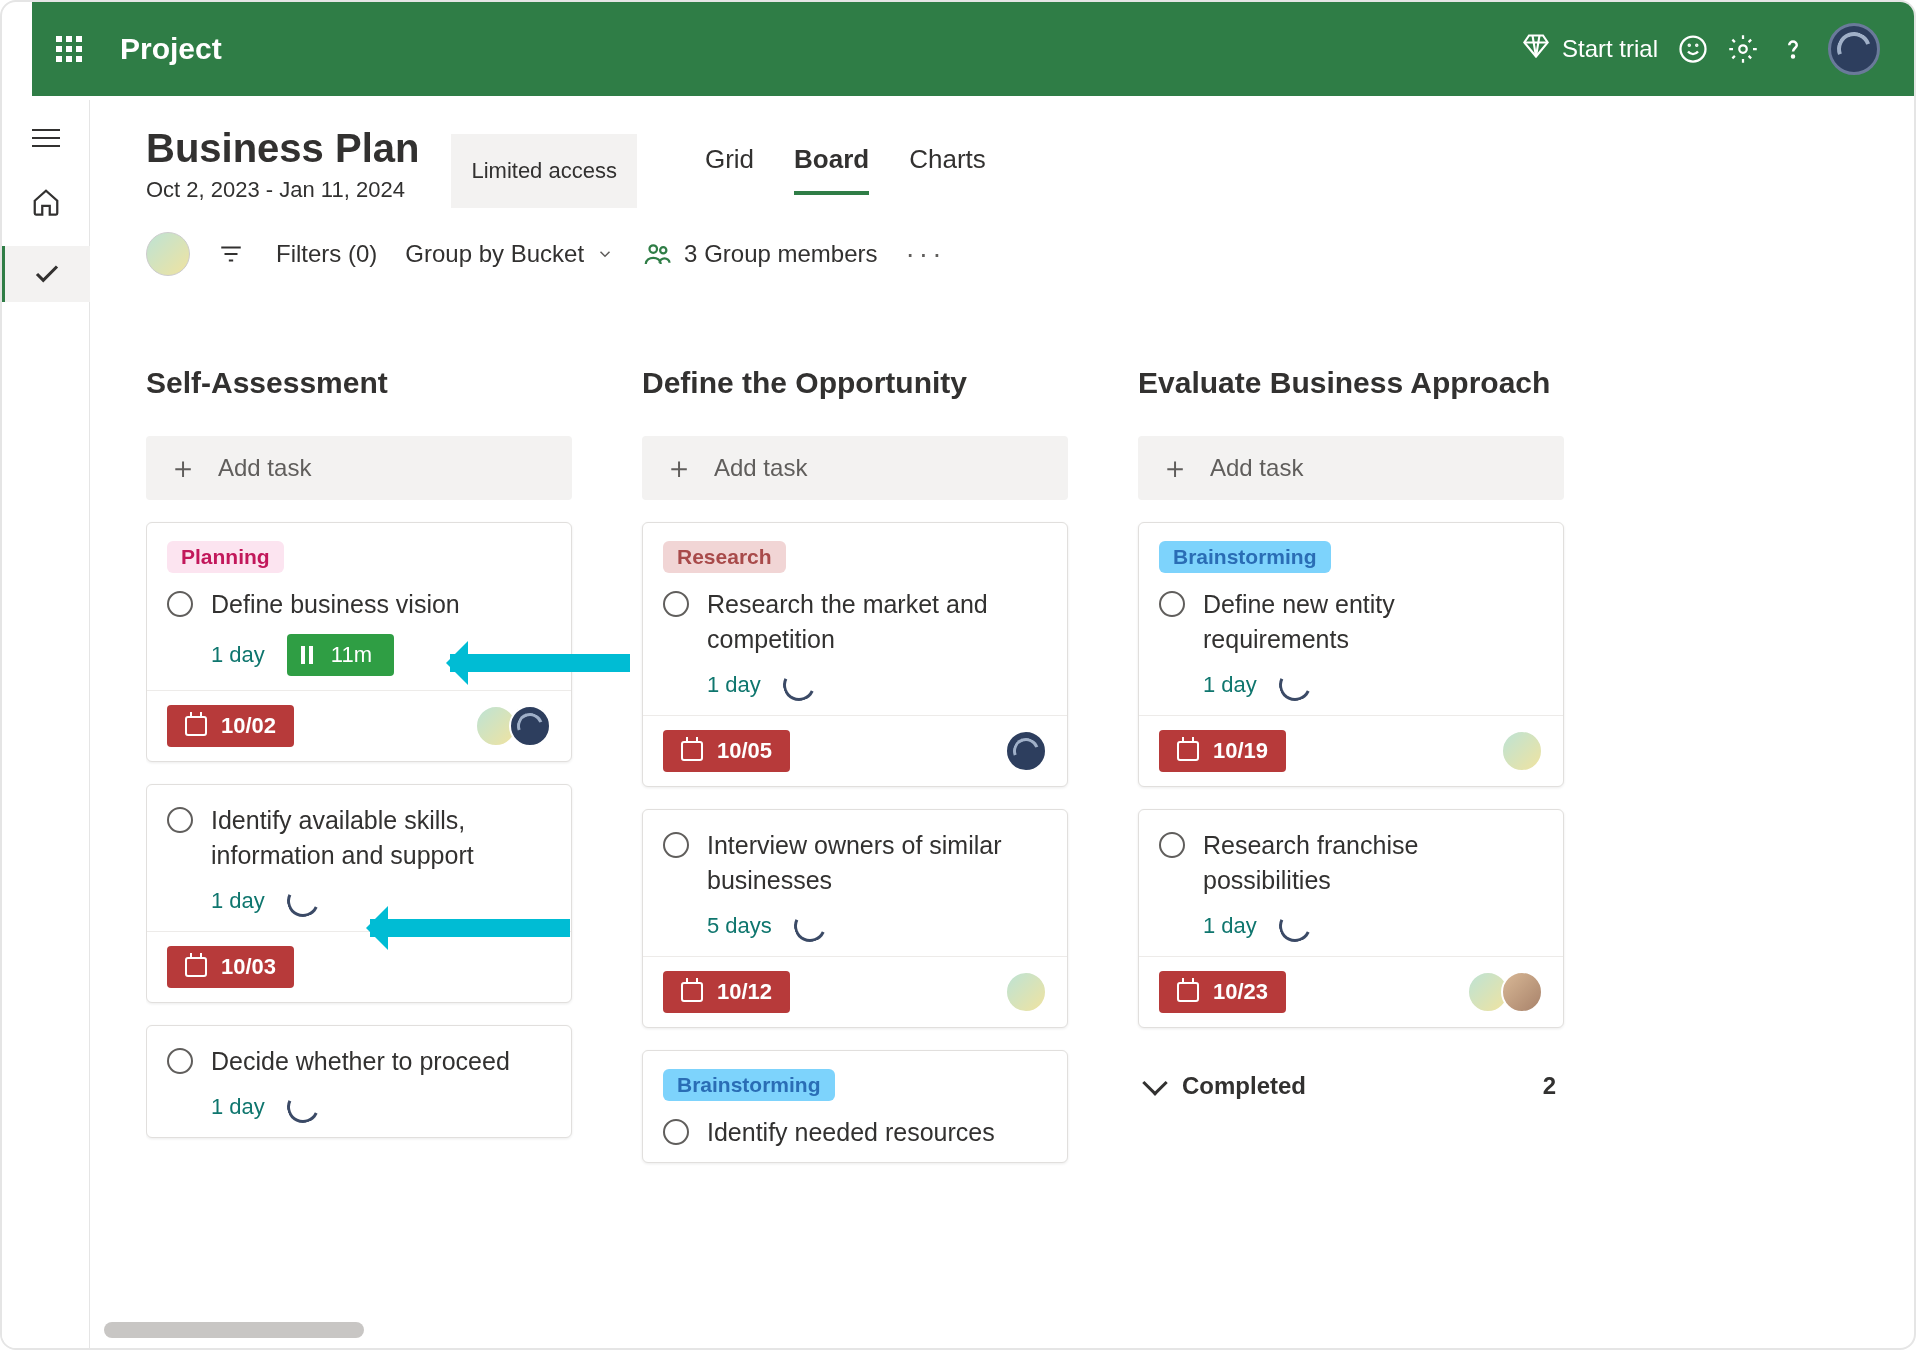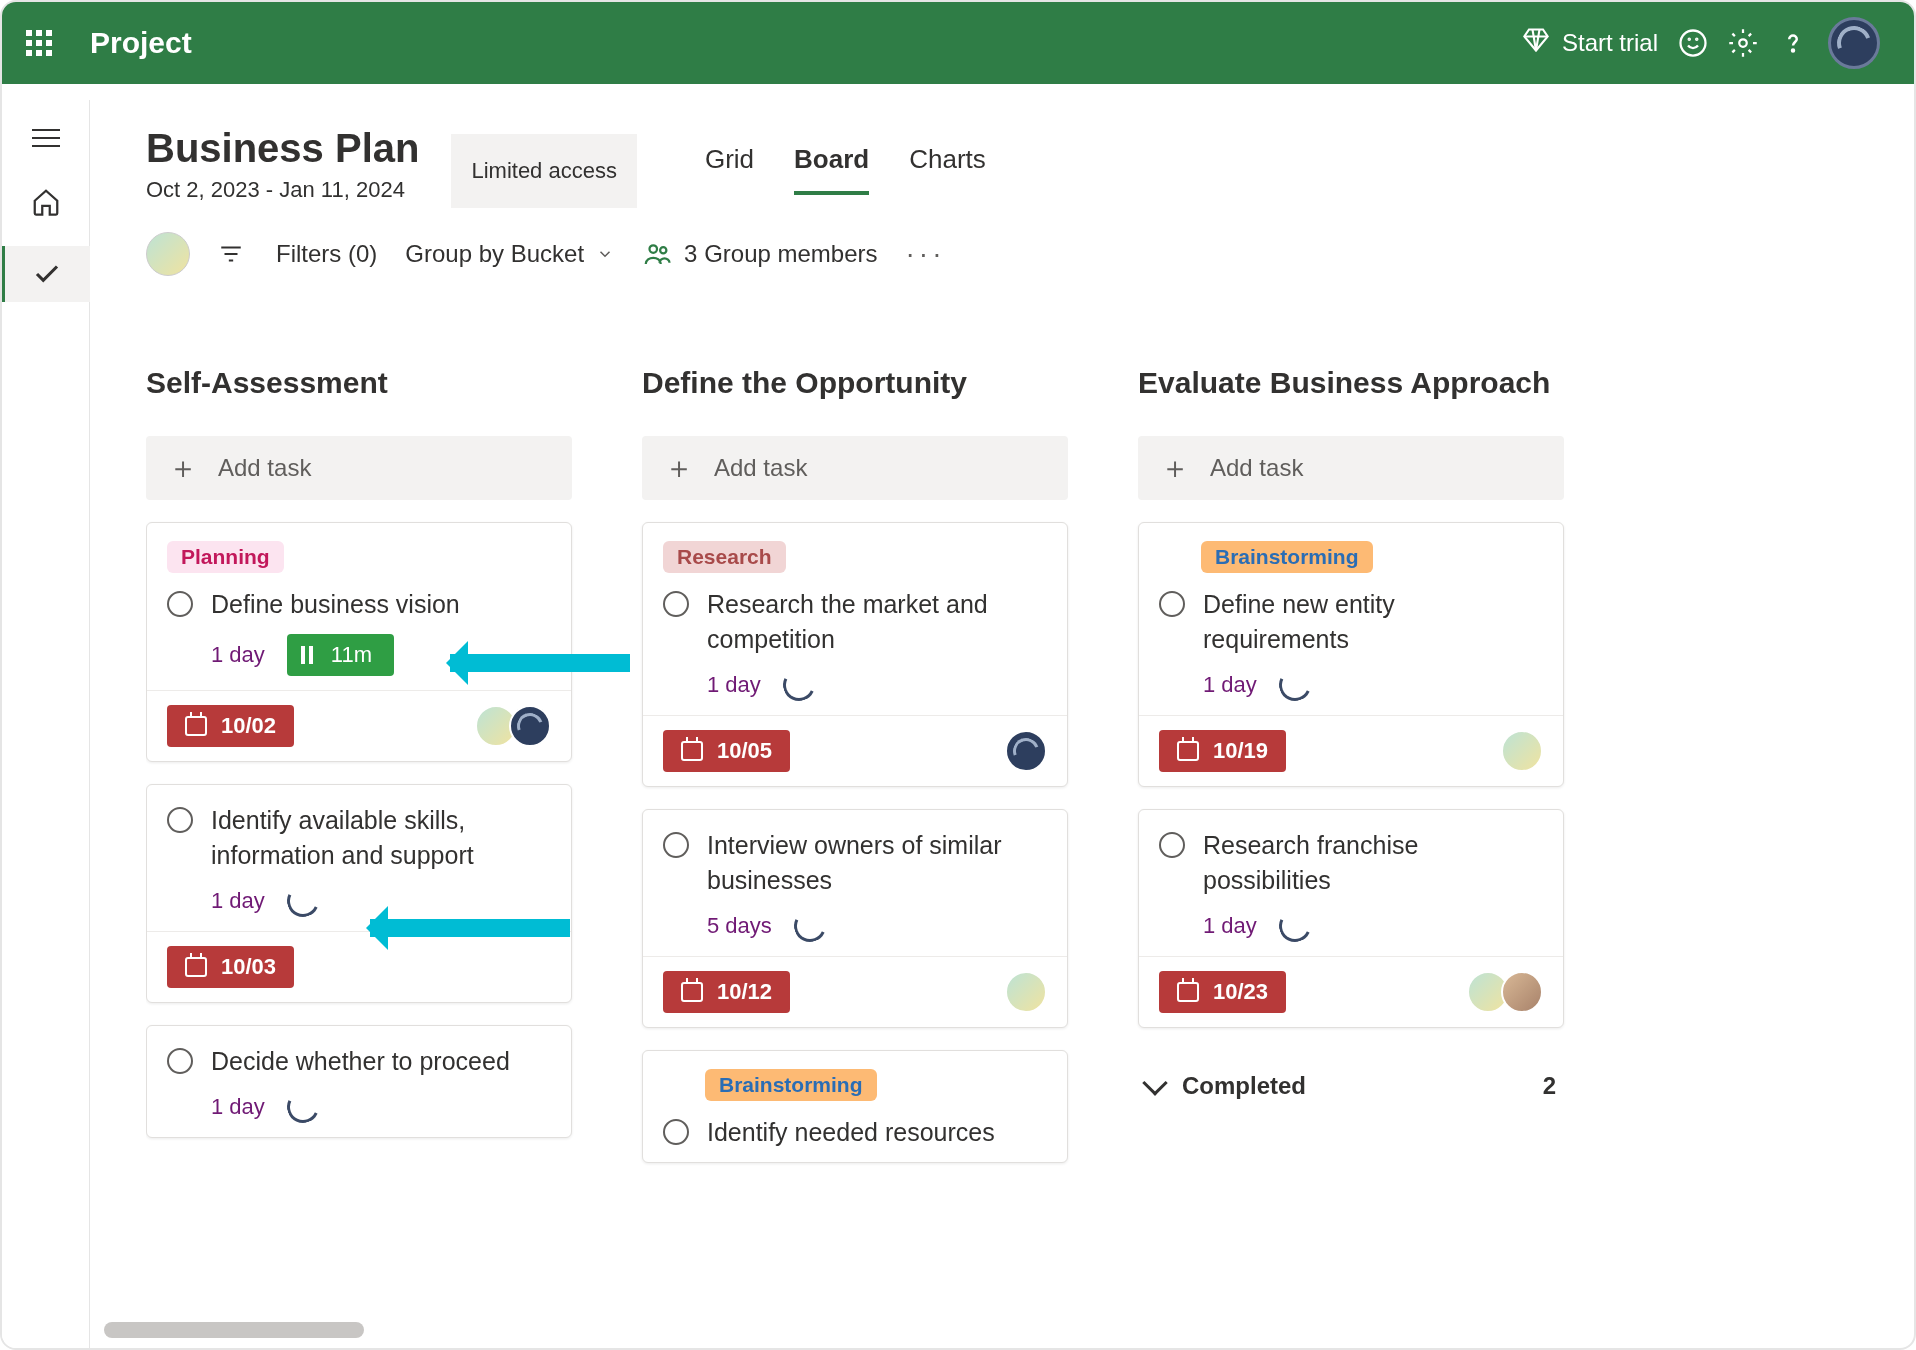--- a/index.html
+++ b/index.html
@@ -1,19 +1,19 @@
 <!DOCTYPE html>
 <html><head>
 <meta charset="utf-8">
 <style>
   * { box-sizing: border-box; margin: 0; padding: 0; font-family: "Segoe UI", -apple-system, BlinkMacSystemFont, sans-serif; }
   body { background: #fff; width: 1916px; height: 1350px; overflow: hidden; position: relative; border-radius: 16px; border: 2px solid #e5e5e5; }
 
   
-  .top-header { background: #2f7d46; height: 82px; display: flex; align-items: center; padding: 0 24px; color: #fff; }
+  .top-header { background: #2f7d46; height: 94px; display: flex; align-items: center; padding: 0 24px; color: #fff; margin-left: 30px; }
   .waffle { display: grid; grid-template-columns: repeat(3, 6px); grid-template-rows: repeat(3, 6px); gap: 4px; margin-right: 38px; }
   .waffle span { background: #fff; width: 6px; height: 6px; }
   .app-title { font-size: 30px; font-weight: 600; flex: 1; }
   .header-right { display: flex; align-items: center; gap: 20px; margin-right: 10px; }
   .start-trial { display: flex; align-items: center; gap: 12px; font-size: 24px; }
   .header-icon { width: 30px; height: 30px; display: flex; align-items: center; justify-content: center; }
   .avatar-header { width: 52px; height: 52px; border-radius: 50%; background: #2d3e5e; border: 3px solid #6a7a9a; position: relative; }
   .avatar-header::after { content: ""; position: absolute; inset: 6px; border: 4px solid #a0b0c8; border-right-color: transparent; border-bottom-color: transparent; border-radius: 50%; transform: rotate(25deg); }
 
   
@@ -47,26 +47,26 @@
   .column { width: 426px; flex-shrink: 0; }
   .column-title { font-size: 30px; font-weight: 600; color: #323130; margin-bottom: 36px; }
   .add-task { background: #f3f2f1; height: 64px; display: flex; align-items: center; padding: 0 22px; gap: 20px; color: #605e5c; font-size: 24px; margin-bottom: 22px; cursor: pointer; border-radius: 4px; }
   .plus { font-size: 30px; color: #605e5c; font-weight: 300; }
 
   .card { background: #fff; border: 1px solid #e1dfdd; border-radius: 6px; padding: 18px 0 0 0; margin-bottom: 22px; box-shadow: 0 1px 3px rgba(0,0,0,0.08); }
   .card-inner { padding: 0 20px; }
   .tag { display: inline-block; padding: 4px 14px; border-radius: 6px; font-size: 21px; margin-bottom: 14px; font-weight: bold; }
   .tag-planning { background: #fce4f0; color: #c2185b; }
   .tag-research { background: #f1d5d5; color: #a84a4a; }
-  .tag-brainstorming { background: #fdba74; color: #2a6db5; margin-left: 42px; }
+  .tag-brainstorming { background: #7dd3fc; color: #2a6db5; }
   .card-title-row { display: flex; align-items: flex-start; gap: 18px; margin-bottom: 12px; }
   .task-circle { width: 26px; height: 26px; border: 2px solid #605e5c; border-radius: 50%; flex-shrink: 0; margin-top: 4px; }
   .task-title { font-size: 25px; color: #323130; line-height: 1.4; }
   .meta-row { display: flex; align-items: center; gap: 22px; padding-left: 44px; margin-bottom: 14px; }
-  .duration { font-size: 22px; color: #701a75; }
+  .duration { font-size: 22px; color: #0f766e; }
   .timer-badge { background: #2f9e44; color: #fff; padding: 8px 22px 8px 14px; border-radius: 4px; display: flex; align-items: center; gap: 18px; font-size: 22px; }
   .pause-icon { display: flex; gap: 4px; }
   .pause-icon span { width: 4px; height: 18px; background: #fff; }
   .progress-circle { width: 32px; height: 32px; border: 3px solid #3b4a66; border-radius: 50%; border-top-color: transparent; border-right-color: transparent; transform: rotate(-20deg); }
   .card-footer { border-top: 1px solid #edebe9; padding: 14px 20px; display: flex; align-items: center; justify-content: space-between; }
   .date-badge { background: #b73a3a; color: #fff; padding: 8px 18px; border-radius: 4px; display: flex; align-items: center; gap: 14px; font-size: 22px; font-weight: 600; }
   .cal-icon { width: 22px; height: 20px; border: 2px solid #fff; border-radius: 3px; position: relative; }
   .cal-icon::before { content: ""; position: absolute; top: -6px; left: 3px; right: 3px; height: 4px; border-left: 2px solid #fff; border-right: 2px solid #fff; }
   .assignees { display: flex; gap: -8px; }
   .assignee { width: 42px; height: 42px; border-radius: 50%; background: linear-gradient(135deg, #bde3d5, #f0e3a0); border: 2px solid #fff; margin-left: -8px; }

